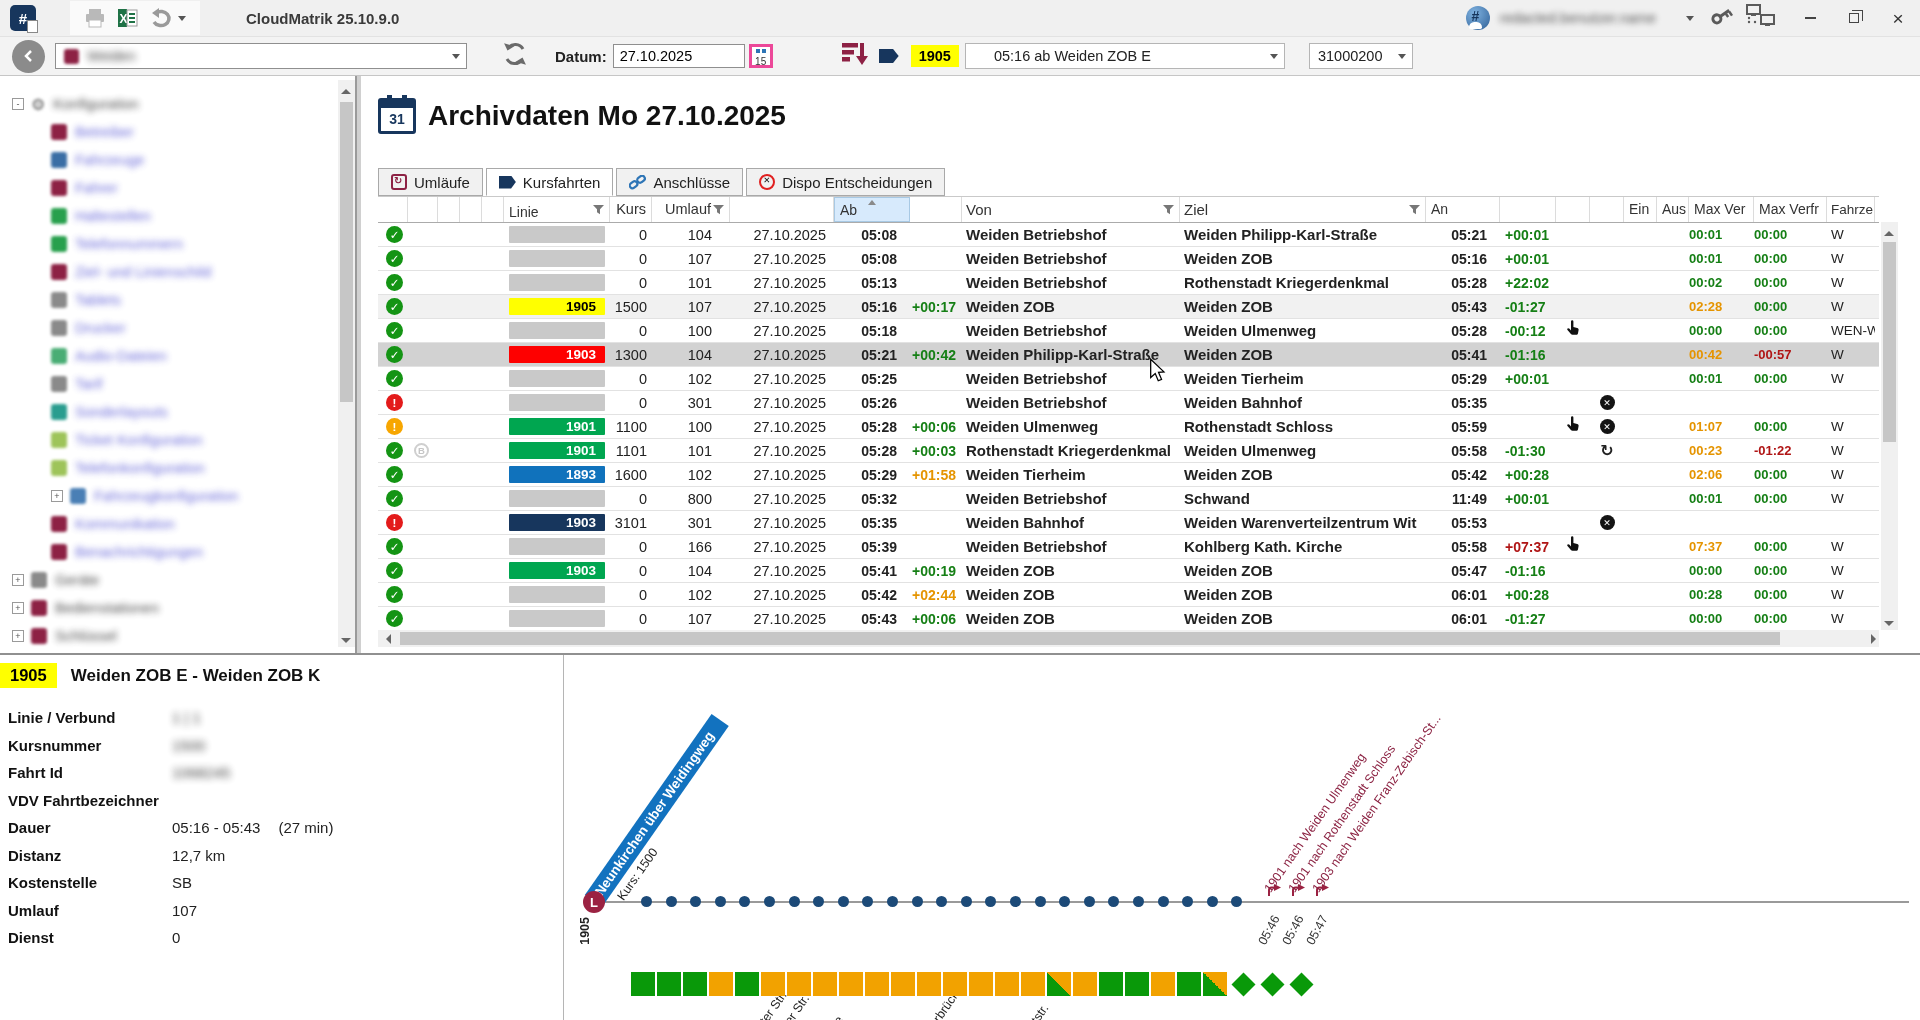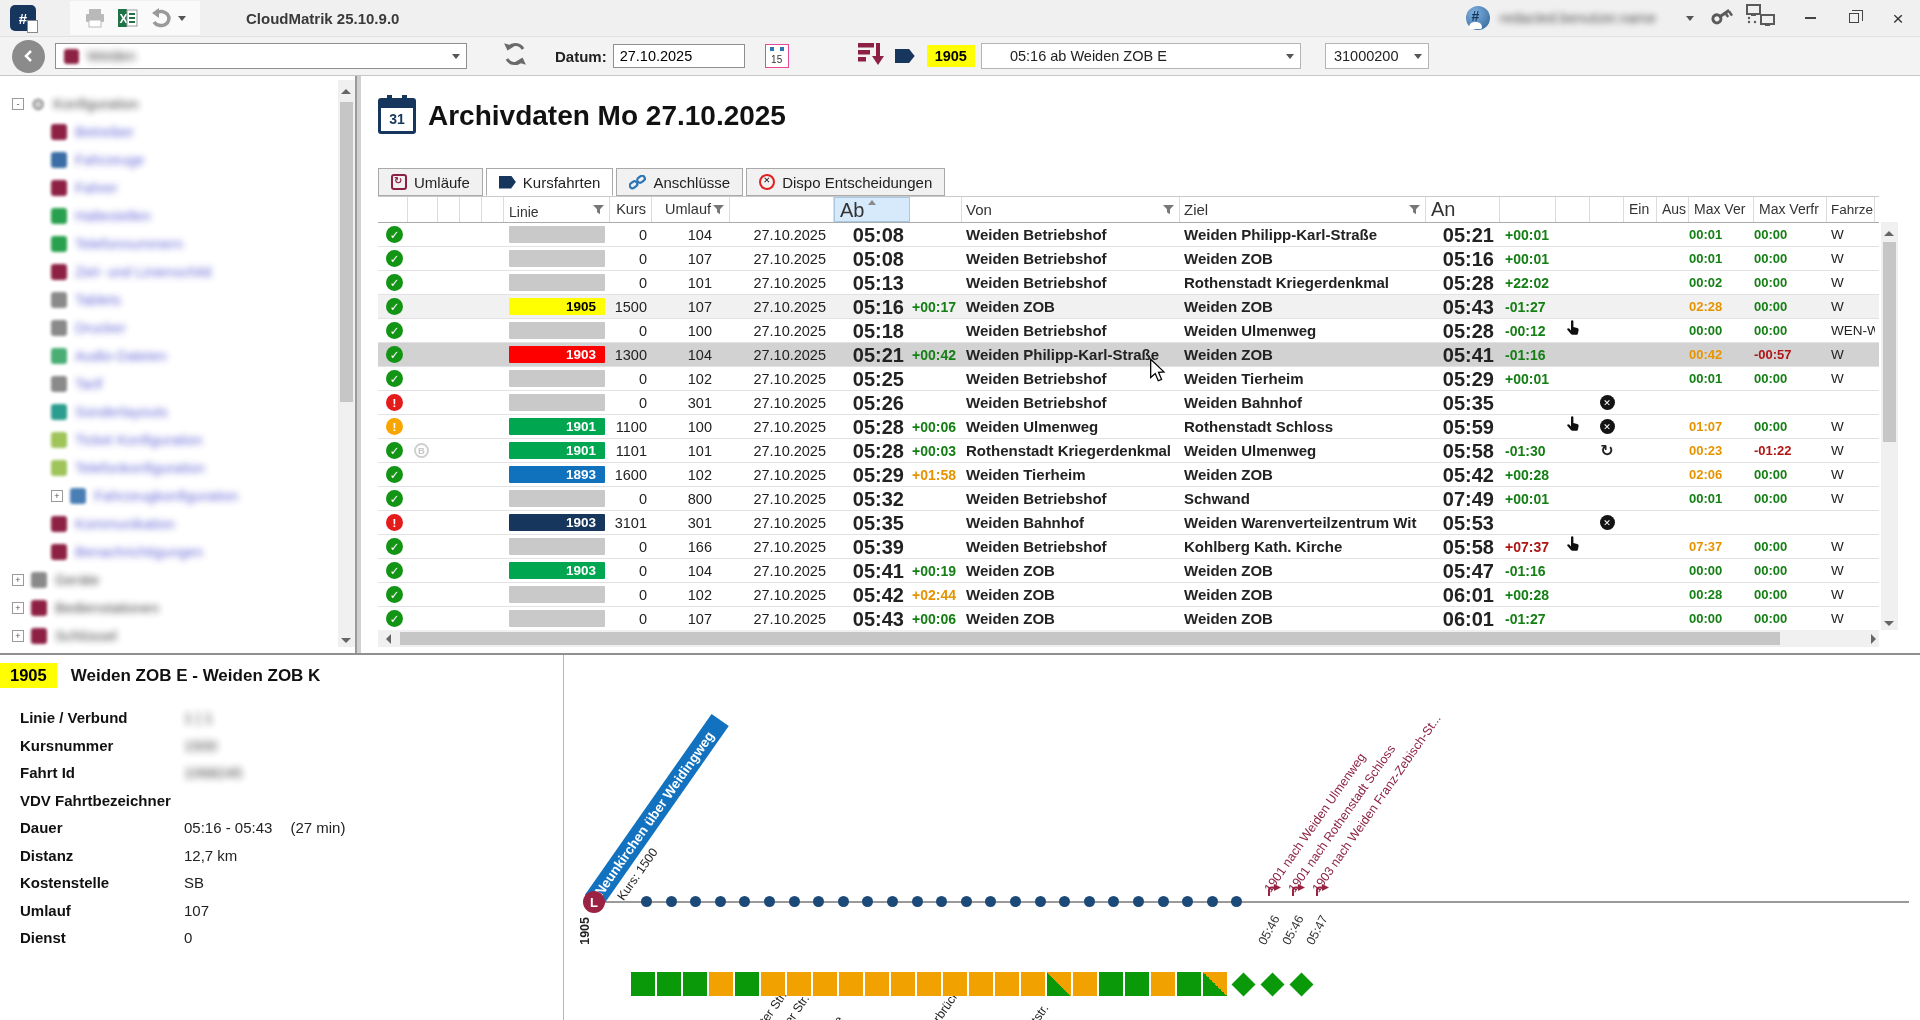--- a/index.html
+++ b/index.html
@@ -31,21 +31,21 @@
 
   
   .toolbar{height:39px;background:#f3f3f3;display:flex;align-items:center;border-bottom:1px solid #c6c6c6}
   .backbtn{width:33px;height:33px;border-radius:50%;background:#8b8b8b;margin-left:12px;display:flex;align-items:center;justify-content:center}
   .combo{background:#fff;border:1px solid #8f8f8f;height:26px;display:flex;align-items:center;position:relative;font-size:14.5px}
   .combo .caret{position:absolute;right:6px}
   .org-combo{width:412px;margin-left:10px;padding-left:8px}
   .org-swatch{width:15px;height:15px;background:#8d2144;border-radius:3px;margin-right:8px}
   .lbl-bold{font-weight:bold;font-size:15px;color:#222}
   .datum-input{width:132px;height:24px;border:1px solid #8f8f8f;background:#fff;font-size:14.5px;padding-left:6px;margin-left:6px;font-family:inherit}
-  .minical{width:24px;height:24px;background:#fff;border:1px solid #ec4899;margin-left:20px;position:relative;font-size:10px;color:#333;text-align:center;line-height:30px}
+  .minical{width:24px;height:24px;background:#fff;border:3px solid #ec4899;margin-left:4px;position:relative;font-size:10px;color:#333;text-align:center;line-height:30px}
   .minical::before{content:"";position:absolute;top:2px;left:4px;width:4px;height:4px;background:#2e75b6}
   .minical::after{content:"";position:absolute;top:2px;right:4px;width:4px;height:4px;background:#2e75b6}
   .trip-badge{background:#ffff00;color:#000;font-weight:bold;font-size:14.5px;padding:3px 8px;margin-left:12px}
   .trip-combo{width:320px;margin-left:6px;padding-left:28px;border-color:#b5b5b5}
   .stop-combo{width:104px;margin-left:24px;padding-left:8px;border-color:#b5b5b5}
   .flagicon{width:20px;height:14px;background:#17365d;clip-path:polygon(0 0,72% 0,100% 50%,72% 100%,0 100%);margin-left:10px}
 
   
   .workspace{display:flex;height:577px}
   .sidebar{width:355px;padding-top:14px;overflow:hidden;position:relative}
@@ -92,21 +92,21 @@
   .trow.alt{background:#f1f1f1}
   .trow.sel{background:#d2d2d2}
   .cell{flex:none;line-height:24px;overflow:hidden;white-space:nowrap}
   .c-st{width:30px;display:flex;align-items:center}
   .c-b{width:30px;display:flex;align-items:center}
   .c-sp{width:22px}
   .c-linie{width:106px;padding-top:3px}
   .c-kurs{width:42px;text-align:right;padding-right:5px;font-size:14.5px}
   .c-um{width:78px;text-align:right;padding-right:18px;font-size:14.5px}
   .c-dt{width:104px;text-align:right;padding-right:8px;font-size:14.5px}
-  .c-ab,.c-an{width:76px;text-align:right;padding-right:6px;font-weight:bold;font-size:20px}
+  .c-ab,.c-an{width:76px;text-align:right;padding-right:13px;font-weight:bold;font-size:14px}
   .c-an{width:74px}
   .c-abd{width:52px;padding-left:2px}
   .c-and{width:56px;padding-left:5px}
   .c-von{width:218px;font-weight:bold;font-size:15px;padding-left:4px}
   .c-ziel{width:246px;font-weight:bold;font-size:15px;padding-left:4px}
   .c-i1,.c-i2{width:34px;display:flex;align-items:center;justify-content:center}
   .c-ein{width:33px}.c-aus{width:32px}
   .c-mv{width:65px}.c-mf{width:73px}
   .c-fz{width:48px;font-size:13.5px;padding-left:4px}
   .hcell.c-ab{background:#d7eafc;border:1px solid #a8c9e4;font-weight:normal}
@@ -136,21 +136,21 @@
   .tbl-hscroll .arr-l{border-right-color:#666;left:3px;top:4px}
   .tbl-hscroll .arr-r{border-left-color:#666;right:-2px;top:4px}
   .hthumb{position:absolute;top:2px;height:13px;background:#c6c6c6}
 
   
   .bottom{height:367px;border-top:2px solid #909090;display:flex;background:#fff}
   .detailpane{width:563px;position:relative;padding:8px 0 0 0}
   .dhead{display:flex;align-items:center;gap:14px;padding-left:0}
   .dbadge{background:#ffff00;color:#000;font-weight:bold;font-size:16.5px;padding:3px 10px}
   .dtitle{font-weight:bold;font-size:17px;color:#111}
-  .fields{margin-top:16px;padding-left:20px}
+  .fields{margin-top:16px;padding-left:8px}
   .frow{display:flex;height:27.5px;align-items:center}
   .flabel{width:164px;font-weight:bold;font-size:15px;color:#111;flex:none}
   .fval{font-size:15px;color:#222}
   .fextra{font-size:15px;color:#222;margin-left:18px}
   .bdiv{width:1px;background:#b5b5b5}
   .diagram{flex:1;position:relative;overflow:hidden}
   .dline{position:absolute;left:20px;top:246px;height:2px;width:1325px;background:#9a9a9a}
   .lbadge{position:absolute;left:19px;top:236px;width:22px;height:22px;border-radius:50%;background:#9b2242;color:#fff;font-weight:bold;font-size:13px;display:flex;align-items:center;justify-content:center;z-index:3}
   .vnum{position:absolute;left:14px;top:262px;writing-mode:vertical-rl;transform:rotate(180deg);font-weight:bold;font-size:12.5px;color:#222}
   .banner{position:absolute;left:38px;top:252px;transform-origin:0 0;transform:rotate(-55deg) translateY(-100%);background:#1272bf;color:#fff;font-weight:bold;font-size:13.5px;padding:3px 16px 3px 8px;white-space:nowrap;z-index:2}
@@ -905,21 +905,21 @@
           <div class="cell c-linie">
             <span class="badge e"></span>
           </div>
           <div class="cell c-kurs">0</div>
           <div class="cell c-um">800</div>
           <div class="cell c-dt">27.10.2025</div>
           <div class="cell c-ab">05:32</div>
           <div class="cell c-abd"><span class="delta"></span></div>
           <div class="cell c-von">Weiden Betriebshof</div>
           <div class="cell c-ziel">Schwand</div>
-          <div class="cell c-an">07:49</div>
+          <div class="cell c-an">11:49</div>
           <div class="cell c-and"><span class="delta c-g">+00:01</span></div>
           <div class="cell c-i1"></div>
           <div class="cell c-i2">
             
             
           </div>
           <div class="cell c-ein"></div>
           <div class="cell c-aus"></div>
           <div class="cell c-mv">
             <span class="mval c-g">00:01</span>

